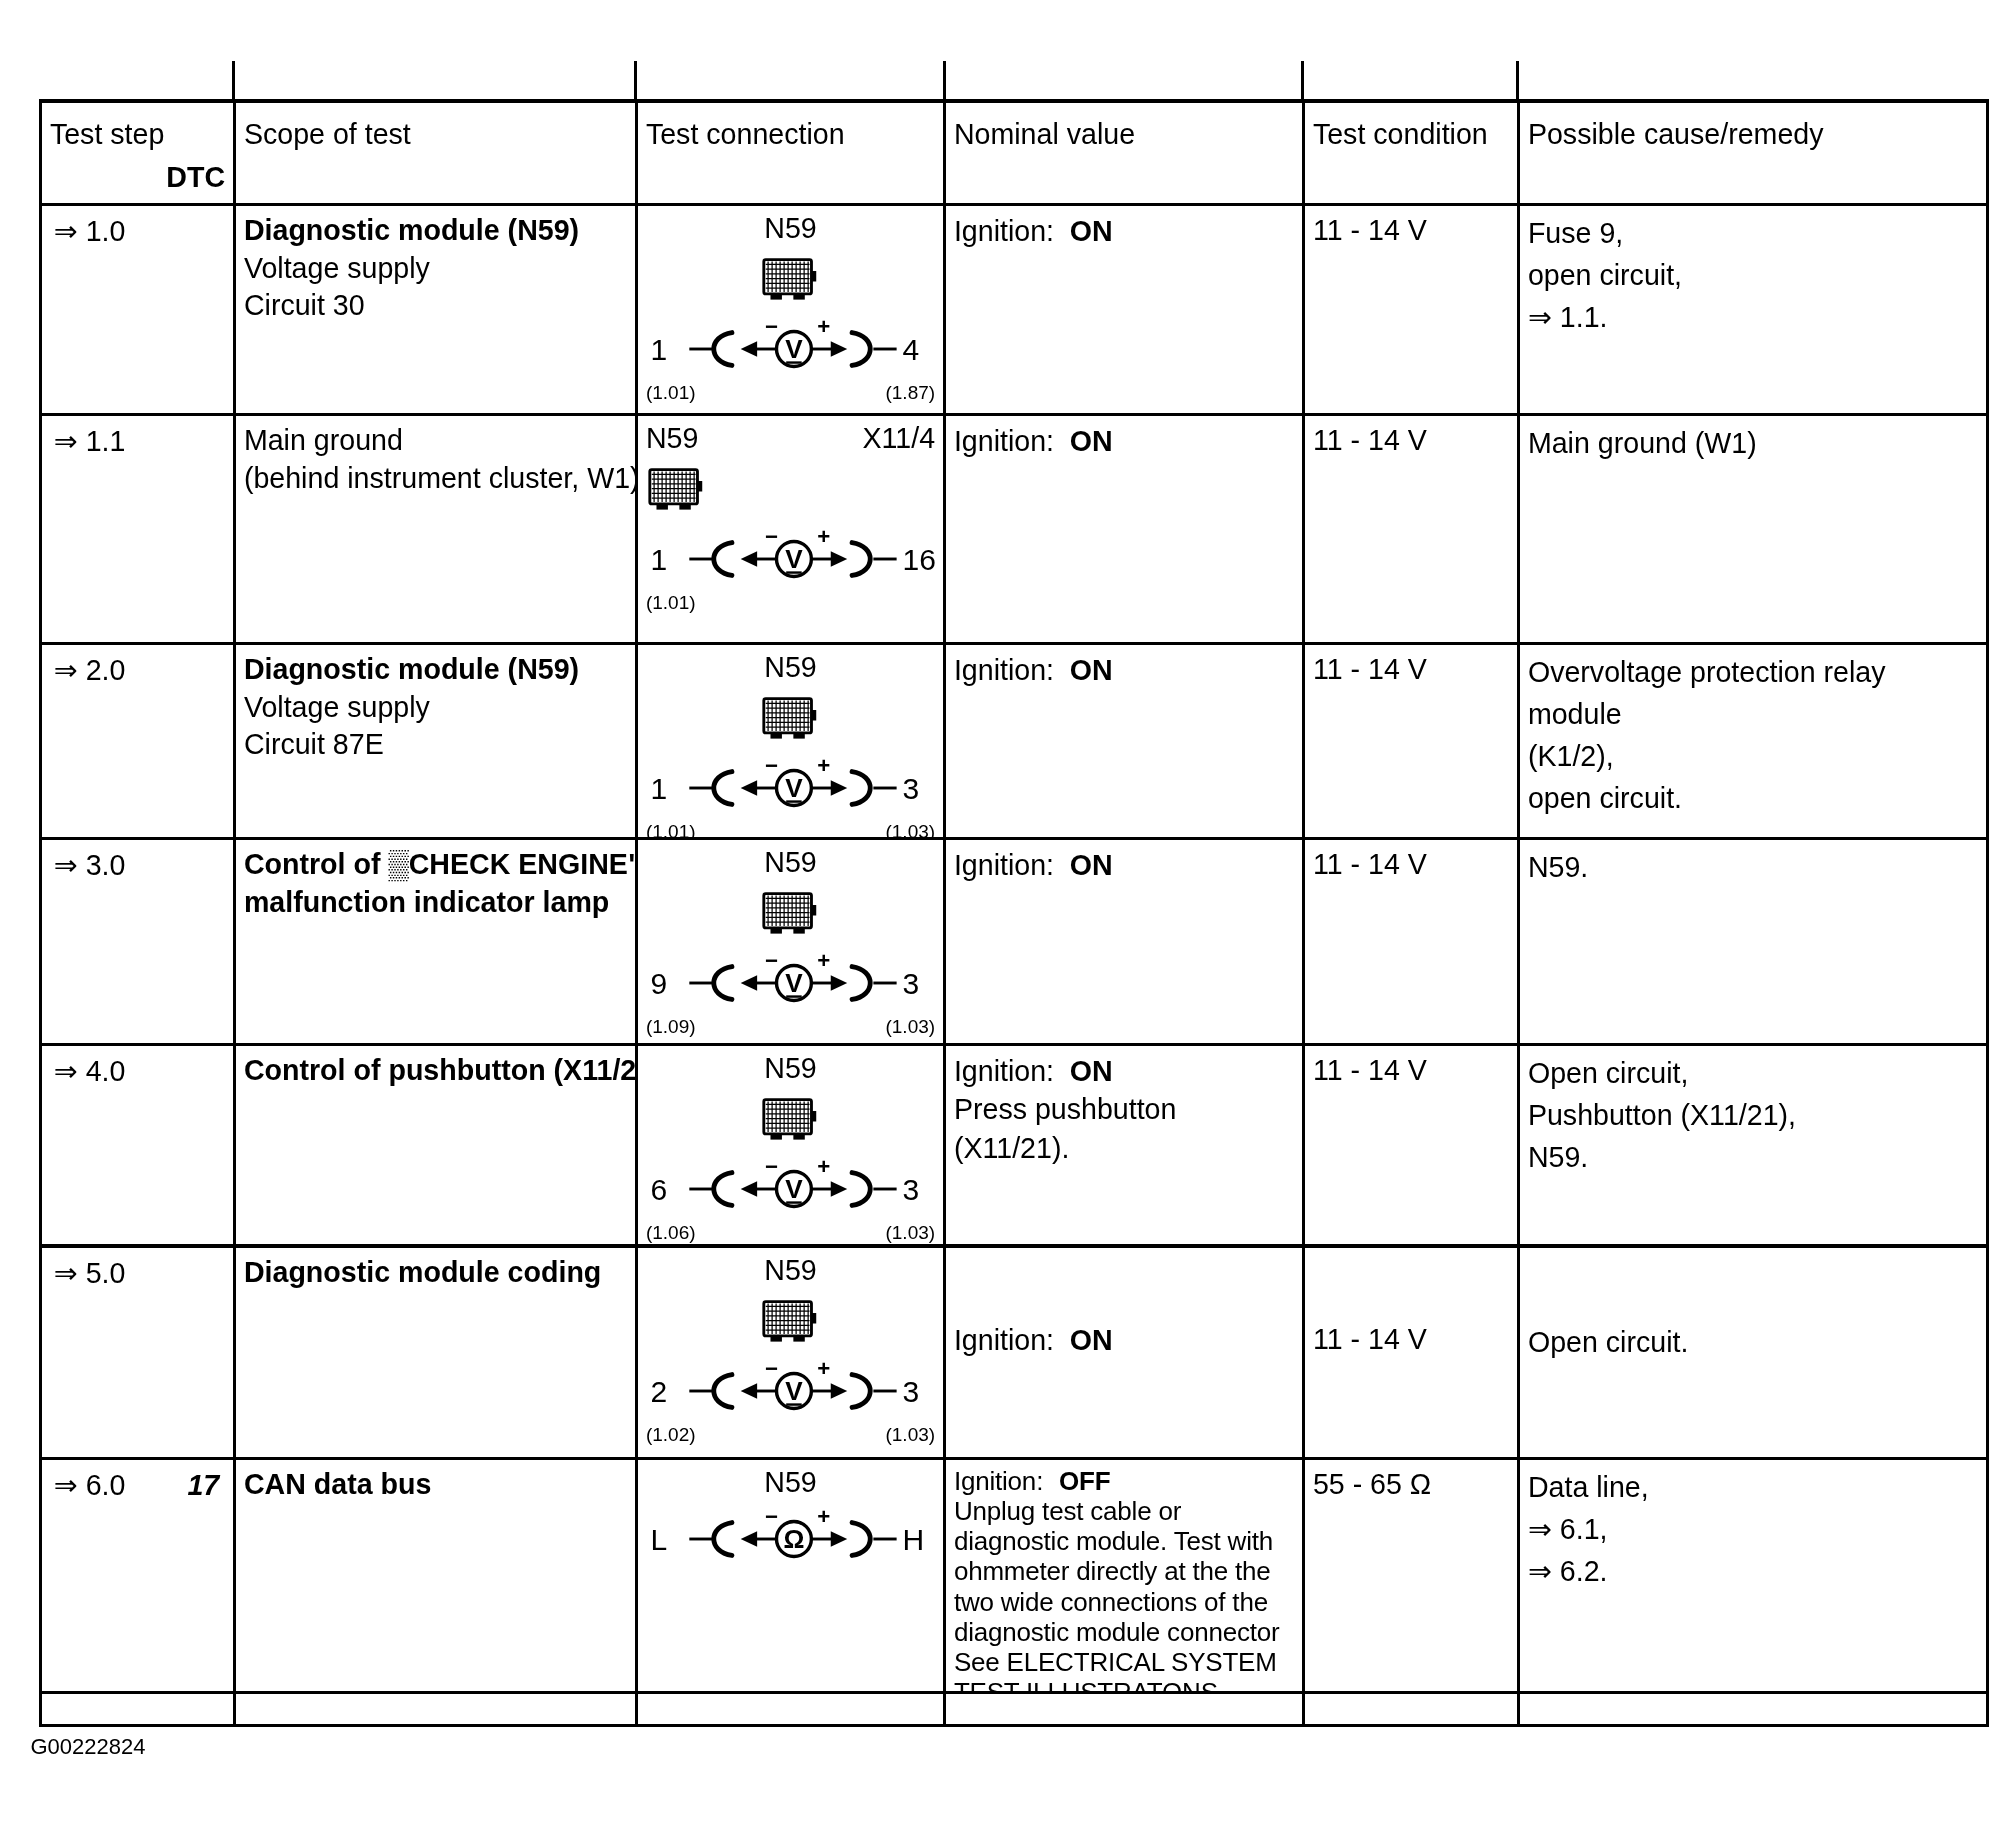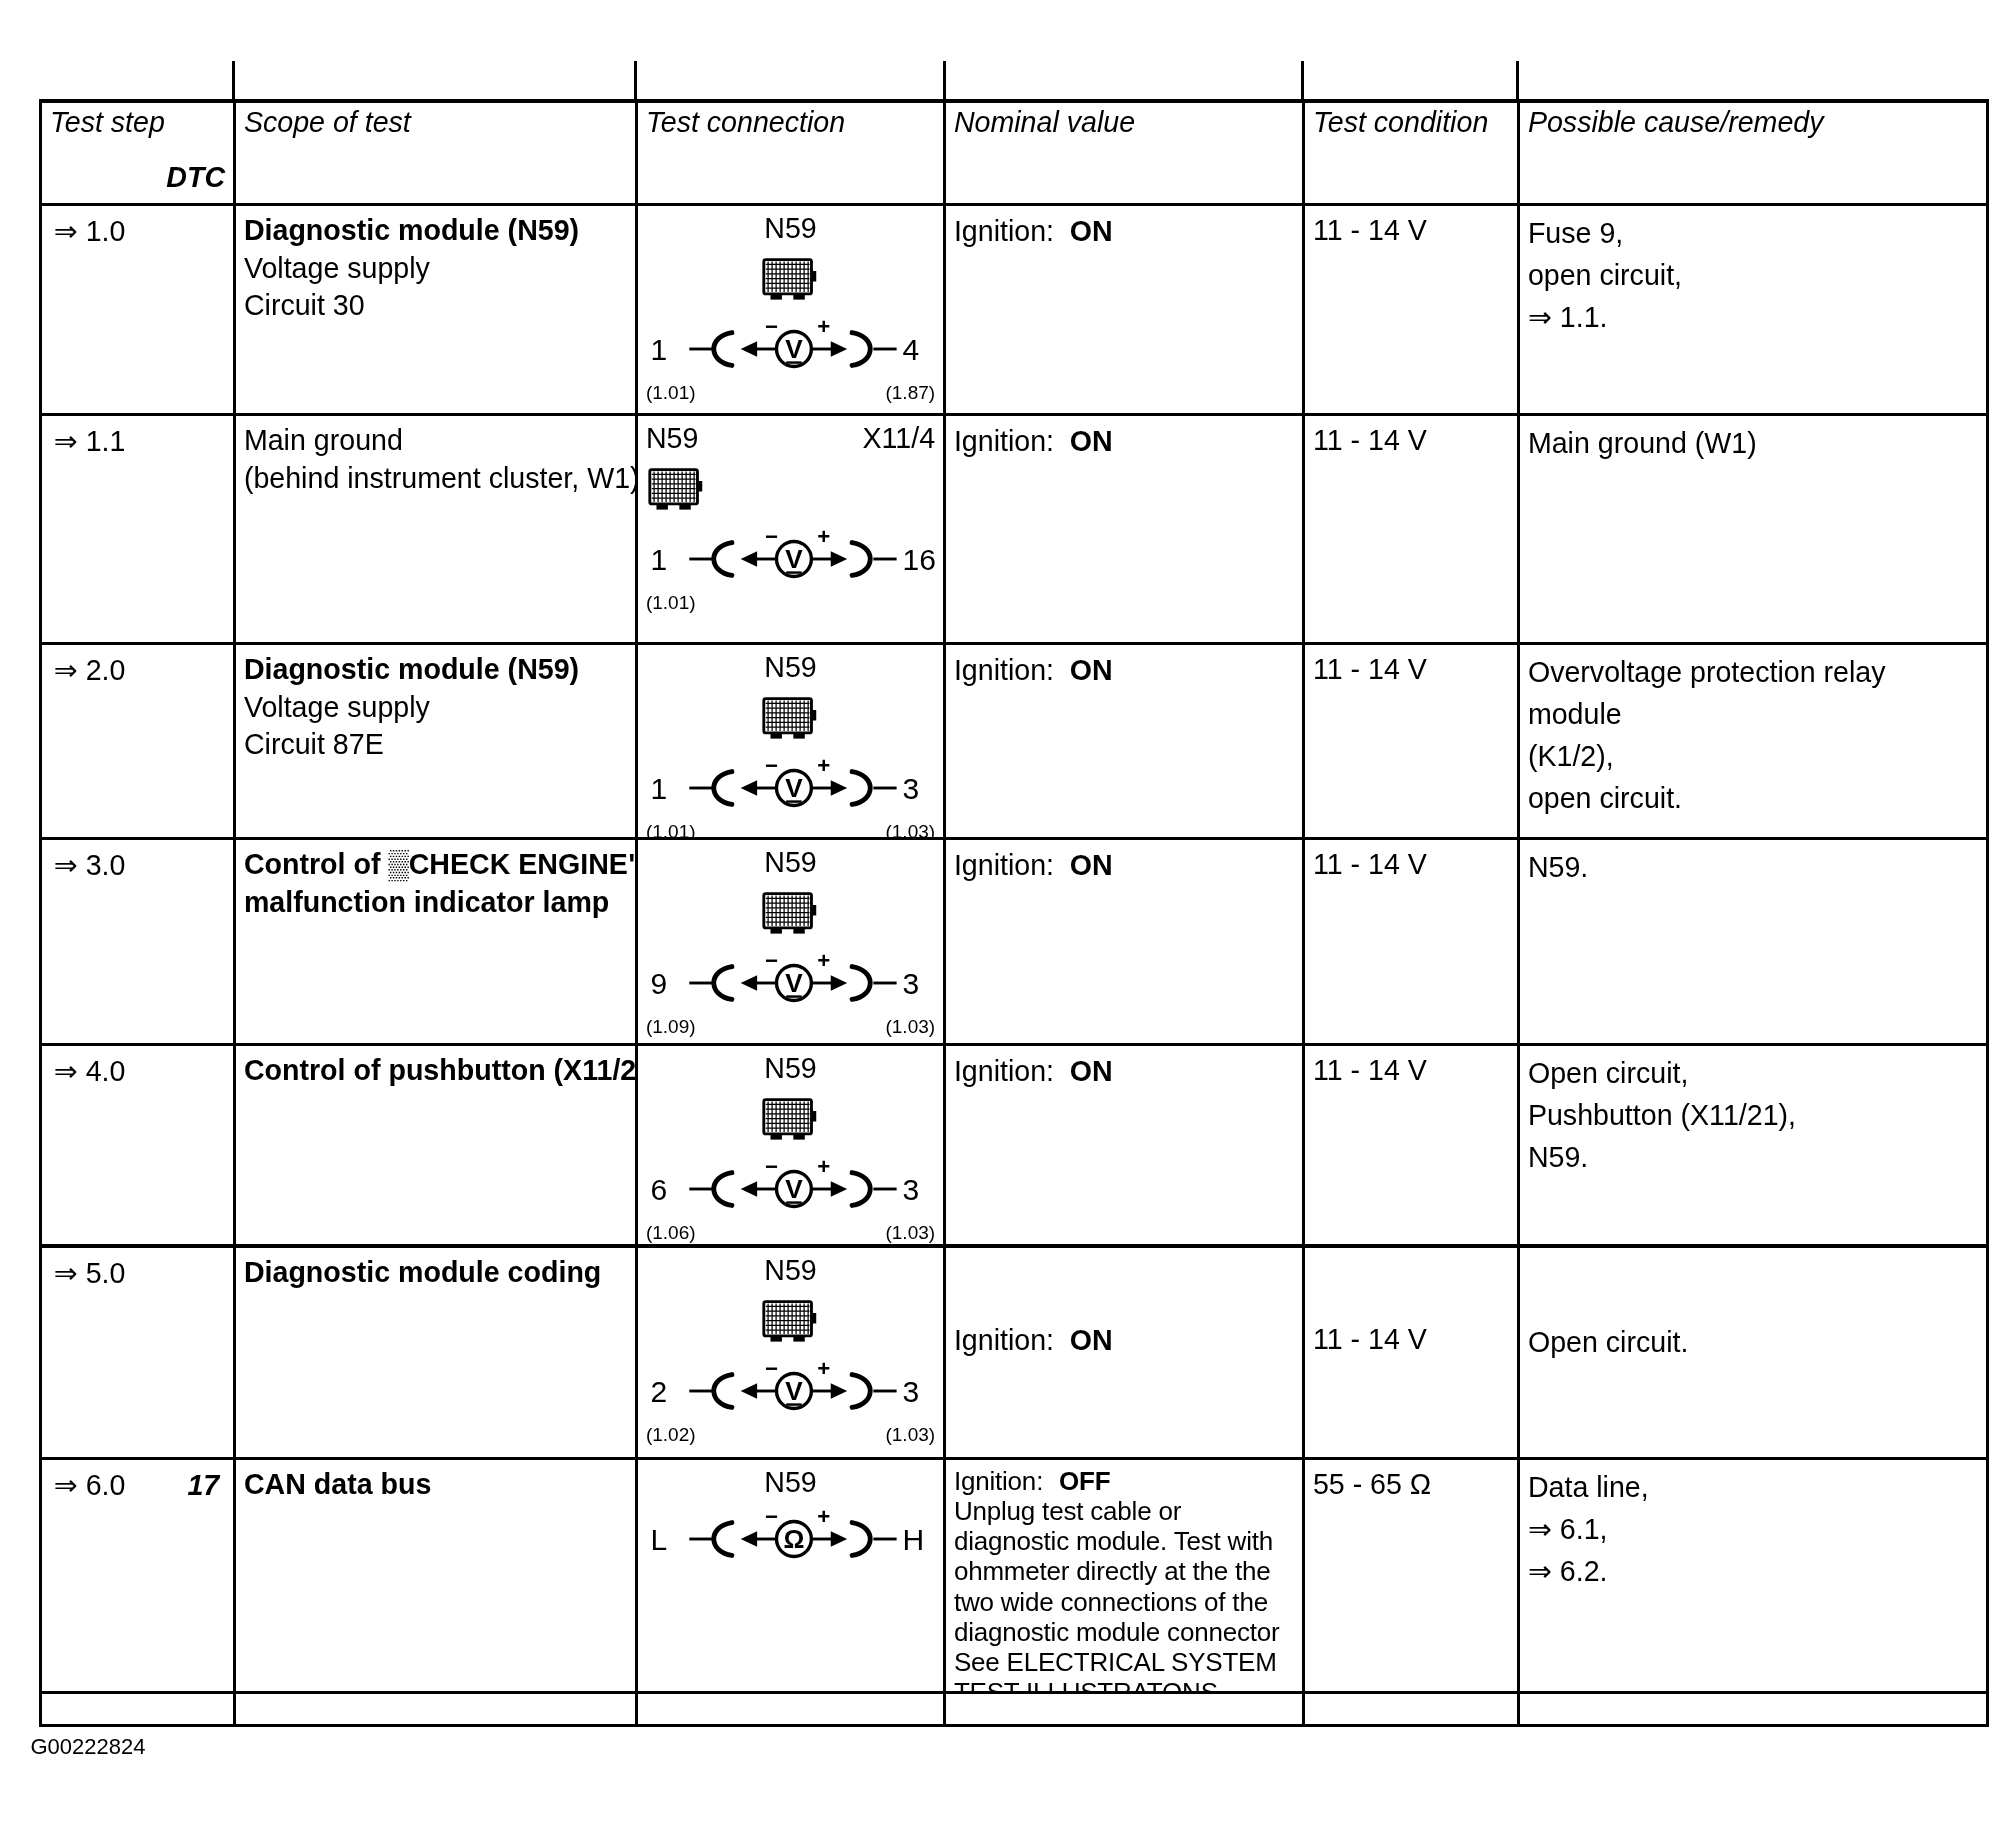--- a/index.html
+++ b/index.html
@@ -22,21 +22,21 @@
   .cell{
     box-sizing:border-box;
     border-right:3px solid #000;
     border-bottom:3px solid #000;
     padding:5.9px 7.9px;
     overflow:hidden;
     font-size:28.6px;
     line-height:1.32;
   }
   .cell.c6{border-right:none;}
-  .hdr{border-bottom-width:3.9px;padding-top:1px;font-style:italic;}
+  .hdr{border-bottom-width:3.9px;padding-top:13px;}
   .bb4{border-bottom-width:3.9px;}
   .bb5{border-bottom-width:4.9px;}
 
   
   .hdr-step{display:flex;flex-direction:column;justify-content:space-between;}
   .hdr-dtc{font-weight:bold;align-self:flex-end;padding-right:0px;}
 
   
   .step-cell{display:flex;justify-content:space-between;align-items:flex-start;padding-top:7px;padding-left:11.8px;}
   .dtc-val{font-weight:bold;font-style:italic;padding-right:5.9px;}
@@ -445,20 +445,21 @@
             <text x="264" y="43" class="pin">3</text>
           </svg>
         </div>
         <div class="conn-subs">
           <span>(1.06)</span>
           <span>(1.03)</span>
         </div>
       </div>
       <div class="cell cond-cell bb5">
         <div class="cond-first cond-line"><span>Ignition:</span><b>ON</b></div>
+        <div class="cond-line">Press pushbutton (X11/21).</div>
       </div>
       <div class="cell bb5">
         <div>11 - 14 V</div>
       </div>
       <div class="cell c6 bb5">
         <div class="cause-line">Open circuit,</div>
         <div class="cause-line">Pushbutton (X11/21),</div>
         <div class="cause-line">N59.</div>
       </div>
       <div class="cell step-cell">

